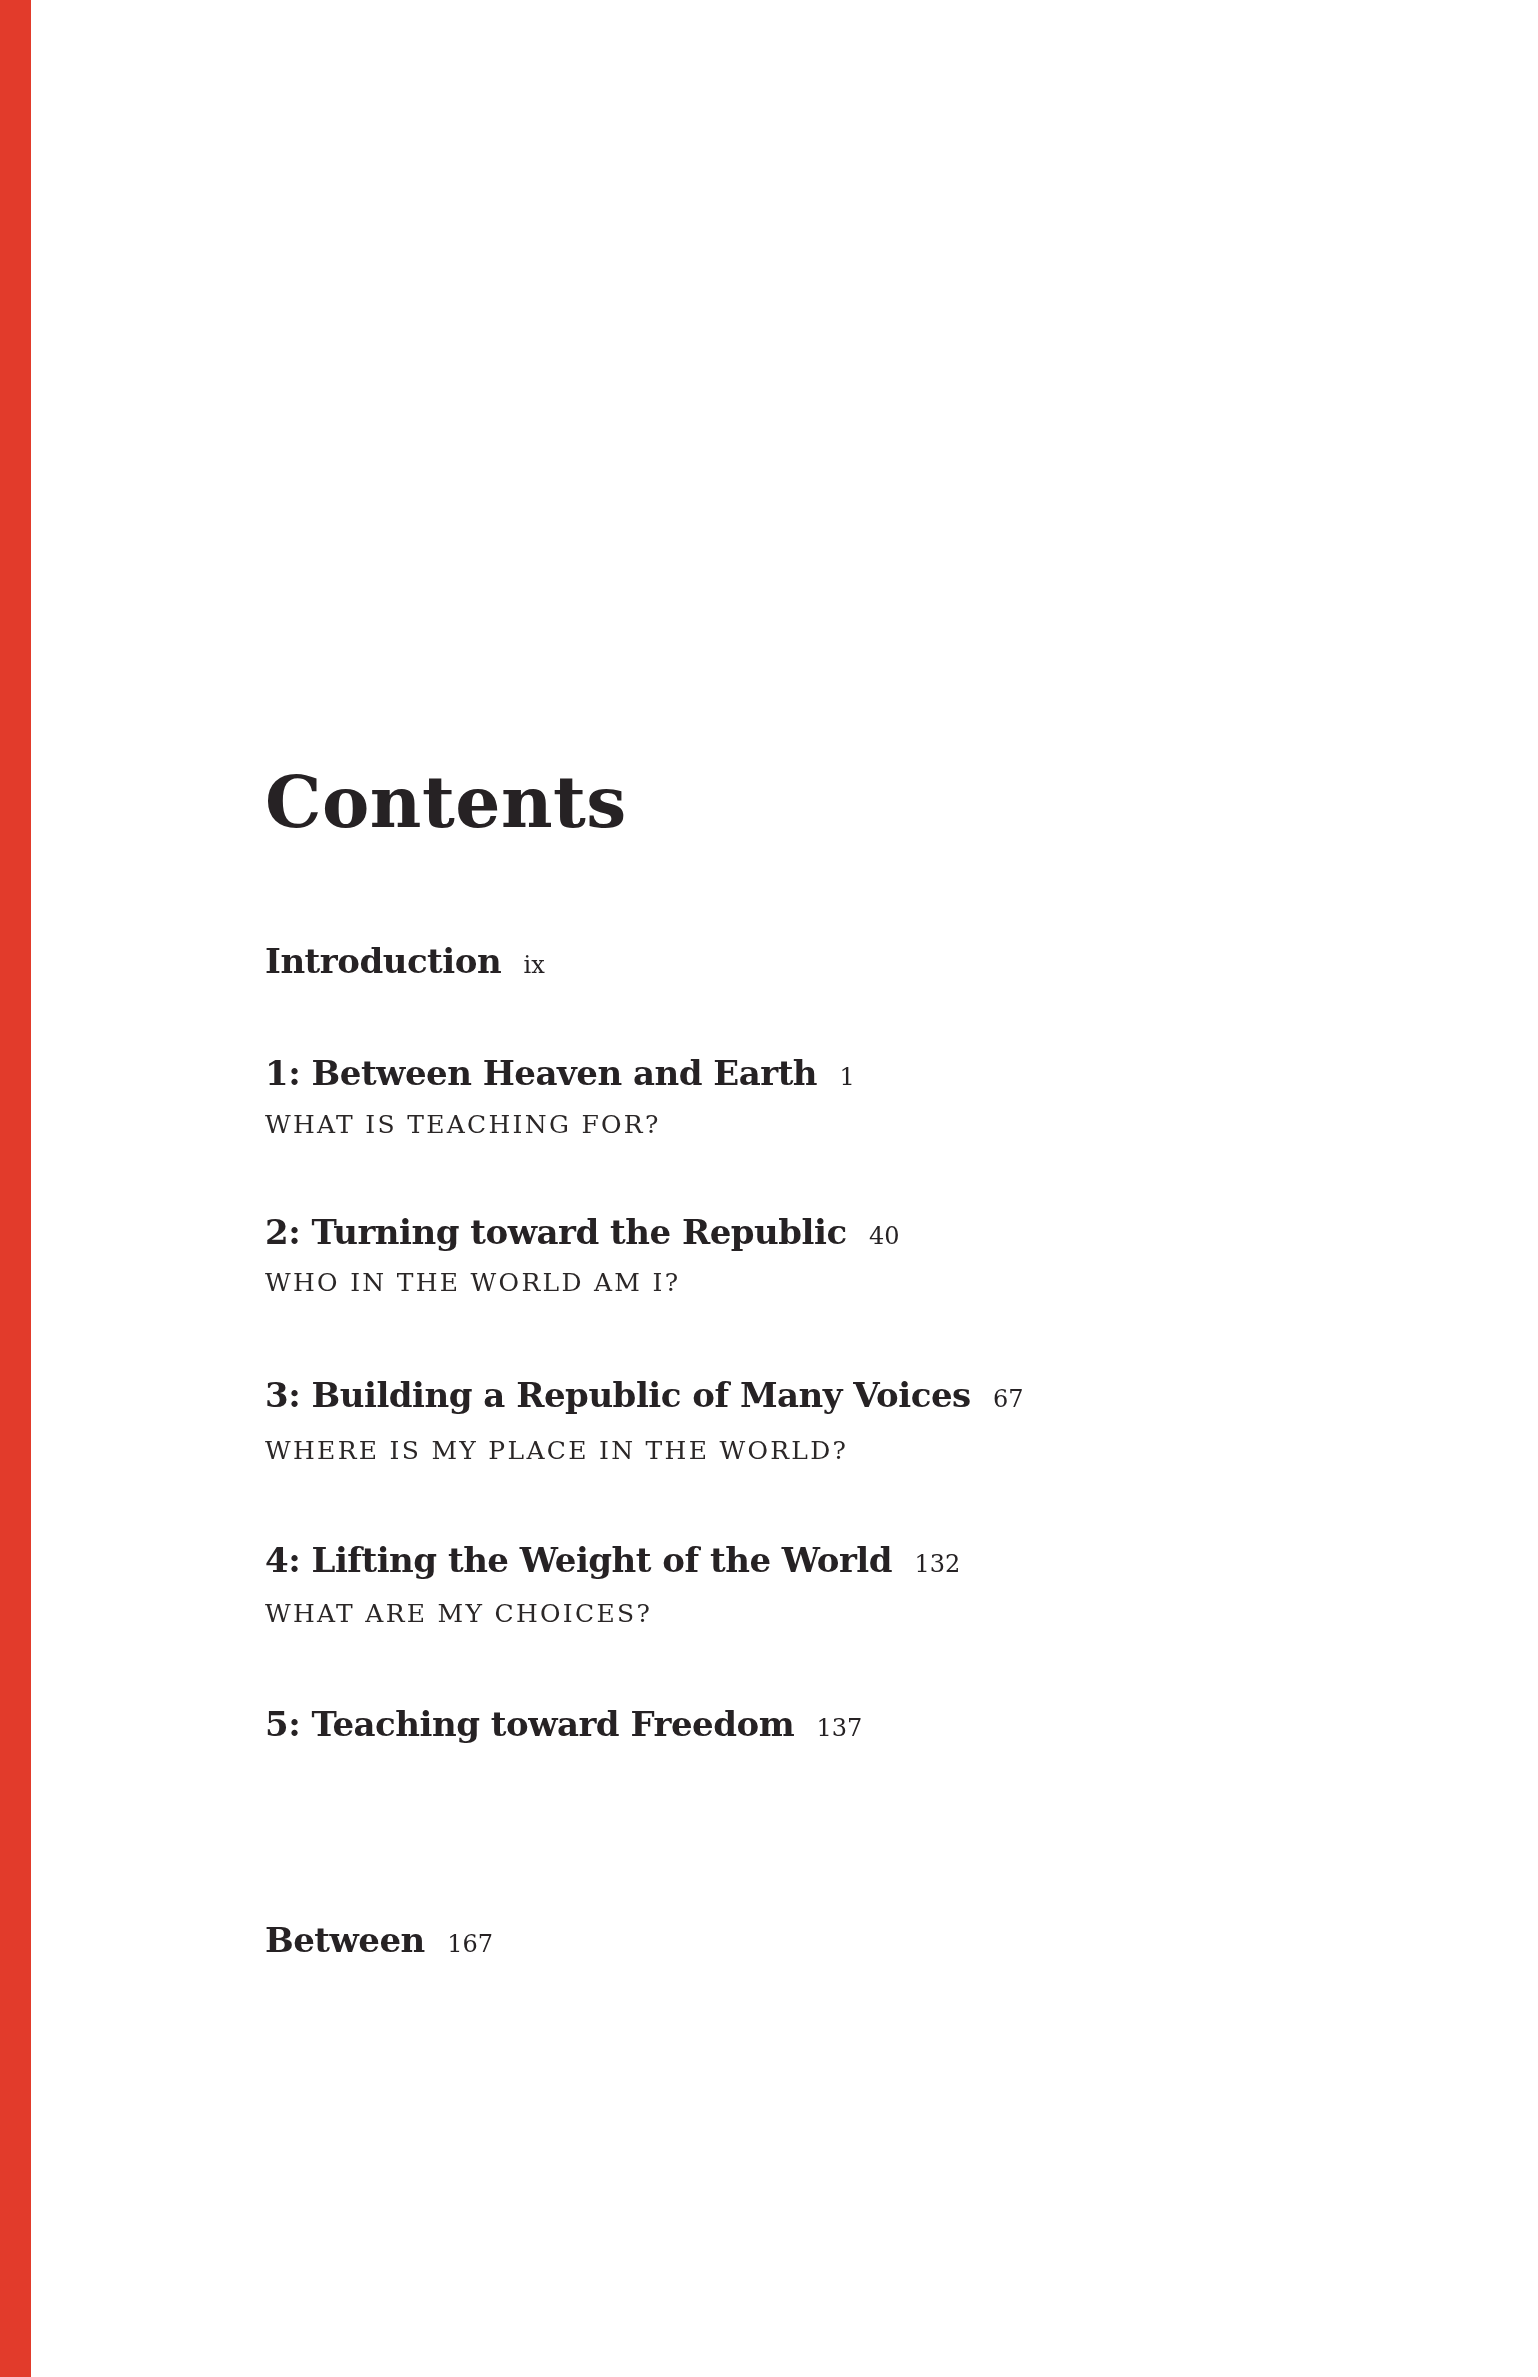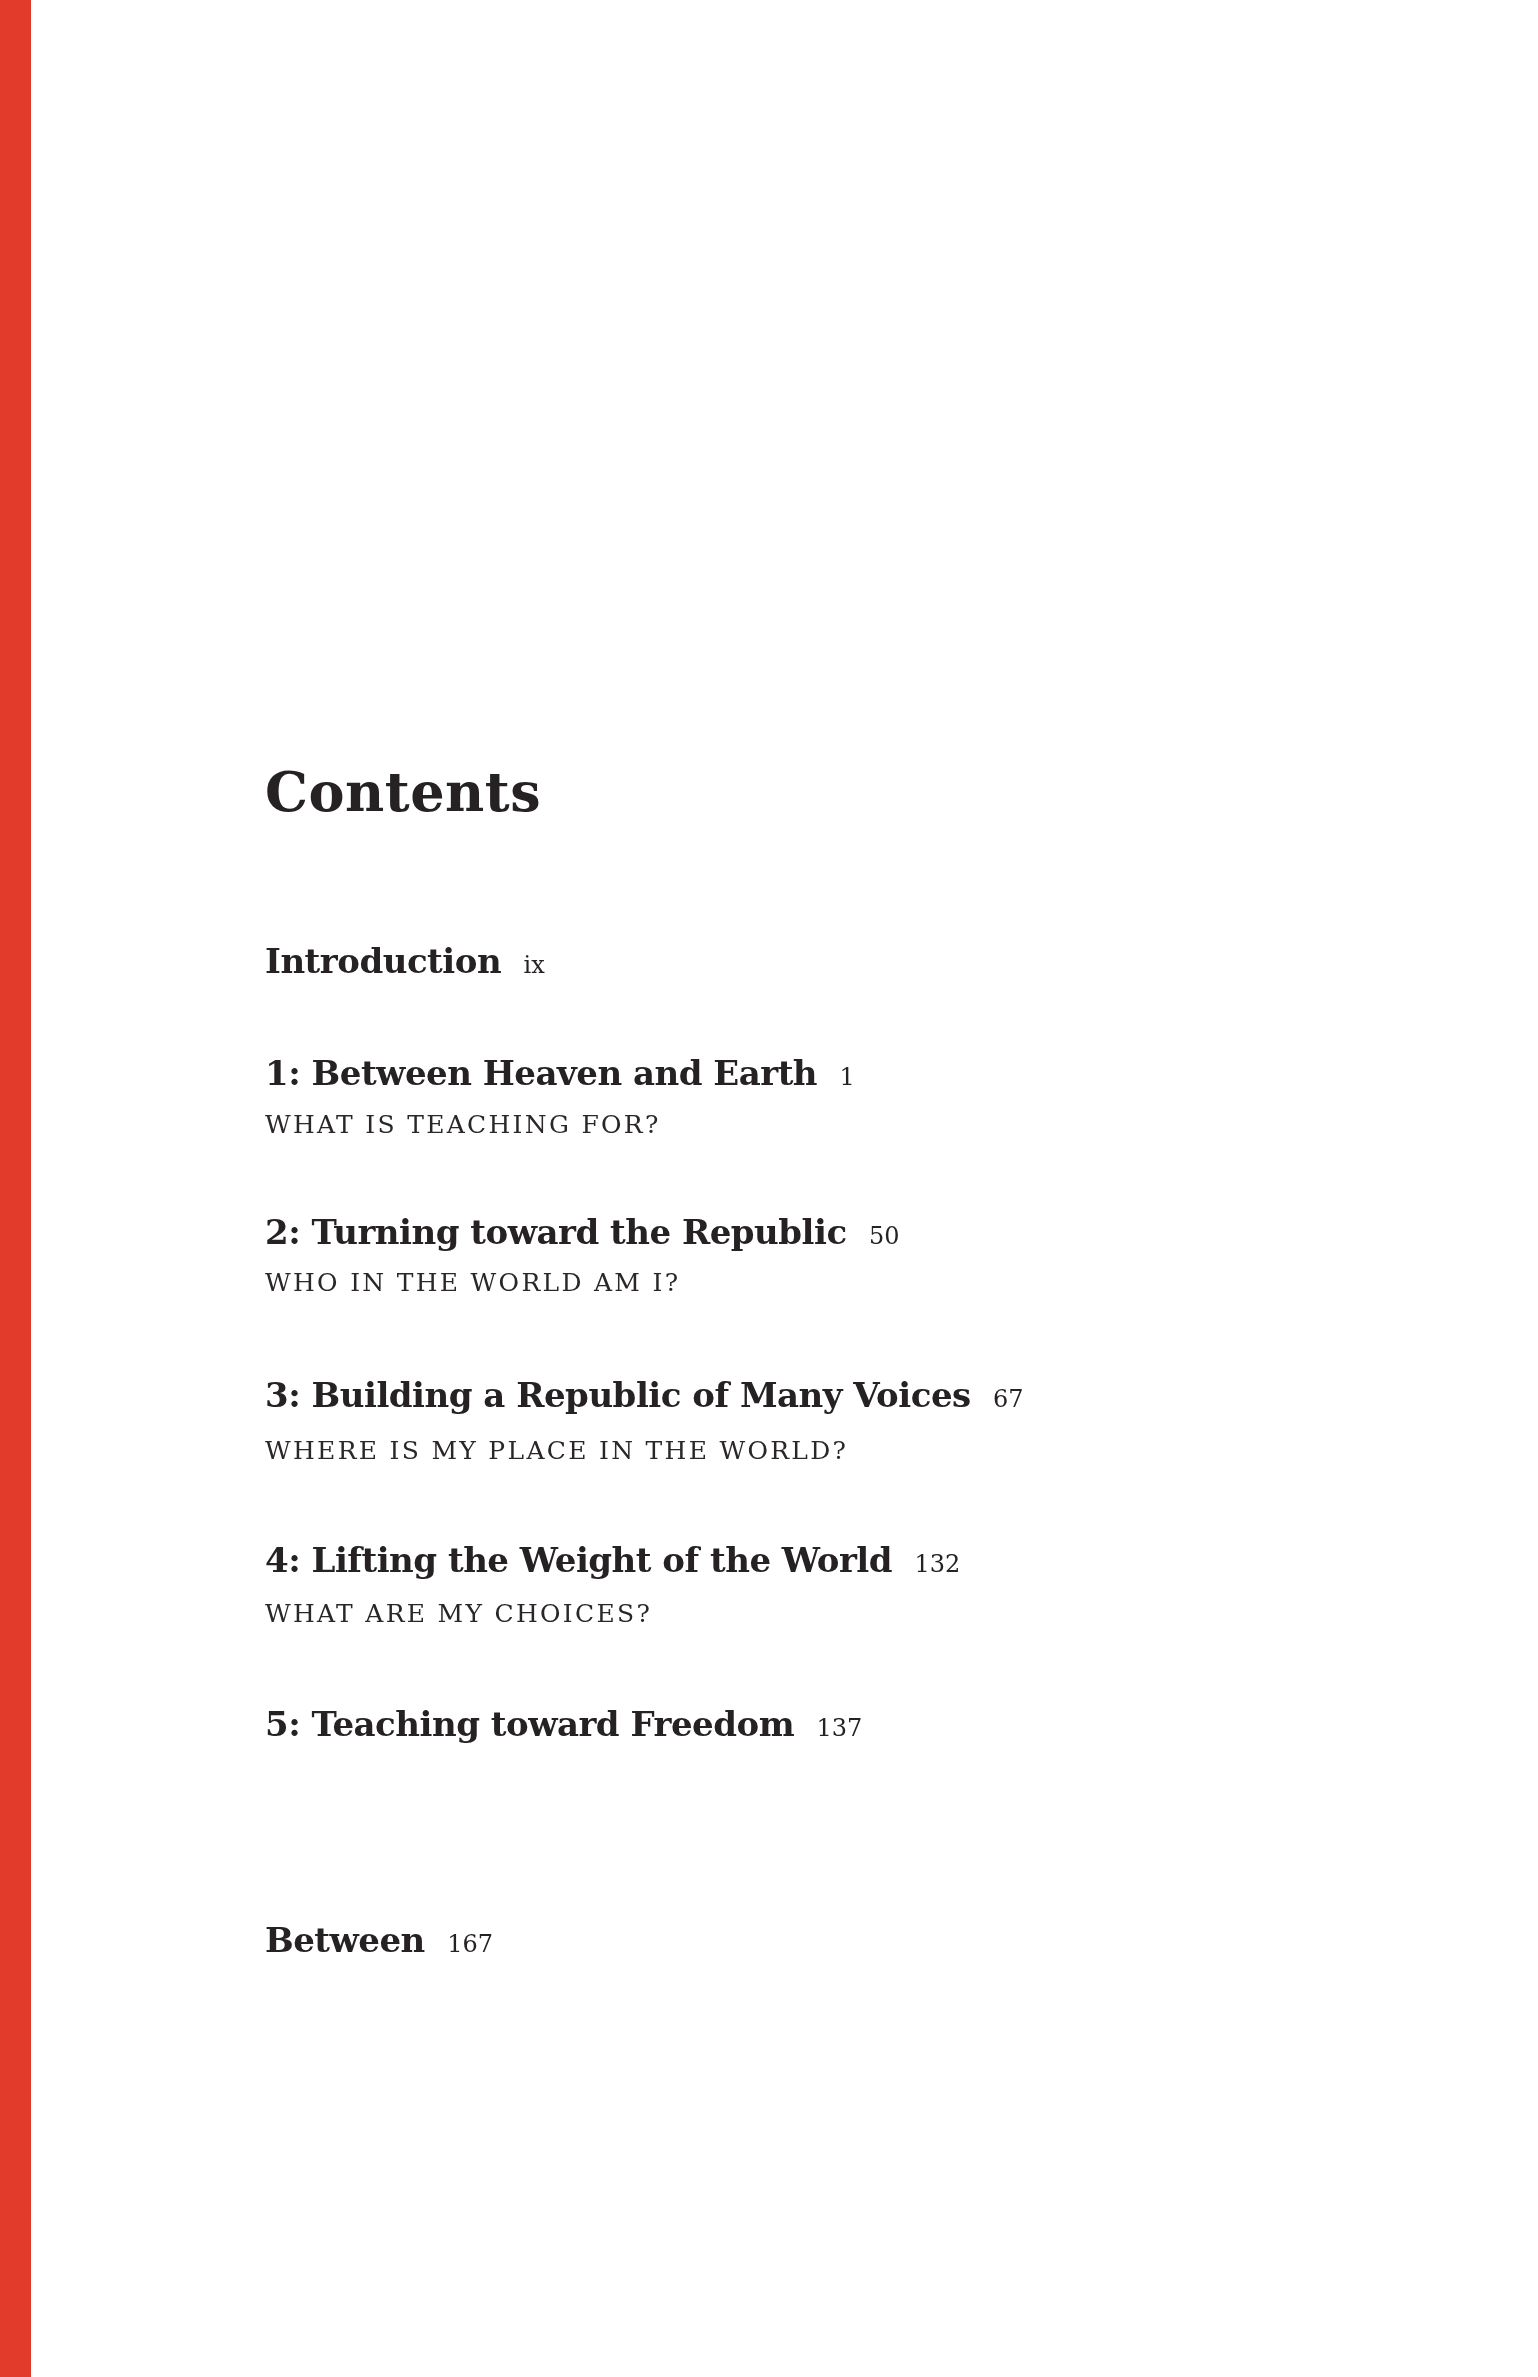--- a/index.html
+++ b/index.html
@@ -17,21 +17,21 @@
     top: 0;
     width: 31px;
     height: 2377px;
     background: #e23b2b;
   }
   .title {
     position: absolute;
     left: 265px;
     top: 763px;
     margin: 0;
-    font-size: 54px;
+    font-size: 71px;
     font-weight: bold;
     line-height: 1.1;
     color: #262224;
     letter-spacing: 0.5px;
   }
   .entry {
     position: absolute;
     left: 265px;
     font-size: 34px;
     font-weight: bold;
@@ -71,21 +71,21 @@
   <div class="entry" style="top:943px">
     <span class="label">Introduction</span><span class="pagenum">ix</span>
   </div>
 
   <div class="entry" style="top:1055px">
     <span class="label">1: Between Heaven and Earth</span><span class="pagenum">1</span>
   </div>
   <div class="subtitle" style="top:1111px">WHAT IS TEACHING FOR?</div>
 
   <div class="entry" style="top:1214px">
-    <span class="label">2: Turning toward the Republic</span><span class="pagenum">50</span>
+    <span class="label">2: Turning toward the Republic</span><span class="pagenum">40</span>
   </div>
   <div class="subtitle" style="top:1269px">WHO IN THE WORLD AM I?</div>
 
   <div class="entry" style="top:1377px">
     <span class="label">3: Building a Republic of Many Voices</span><span class="pagenum">67</span>
   </div>
   <div class="subtitle" style="top:1437px">WHERE IS MY PLACE IN THE WORLD?</div>
 
   <div class="entry" style="top:1542px">
     <span class="label">4: Lifting the Weight of the World</span><span class="pagenum">132</span>

